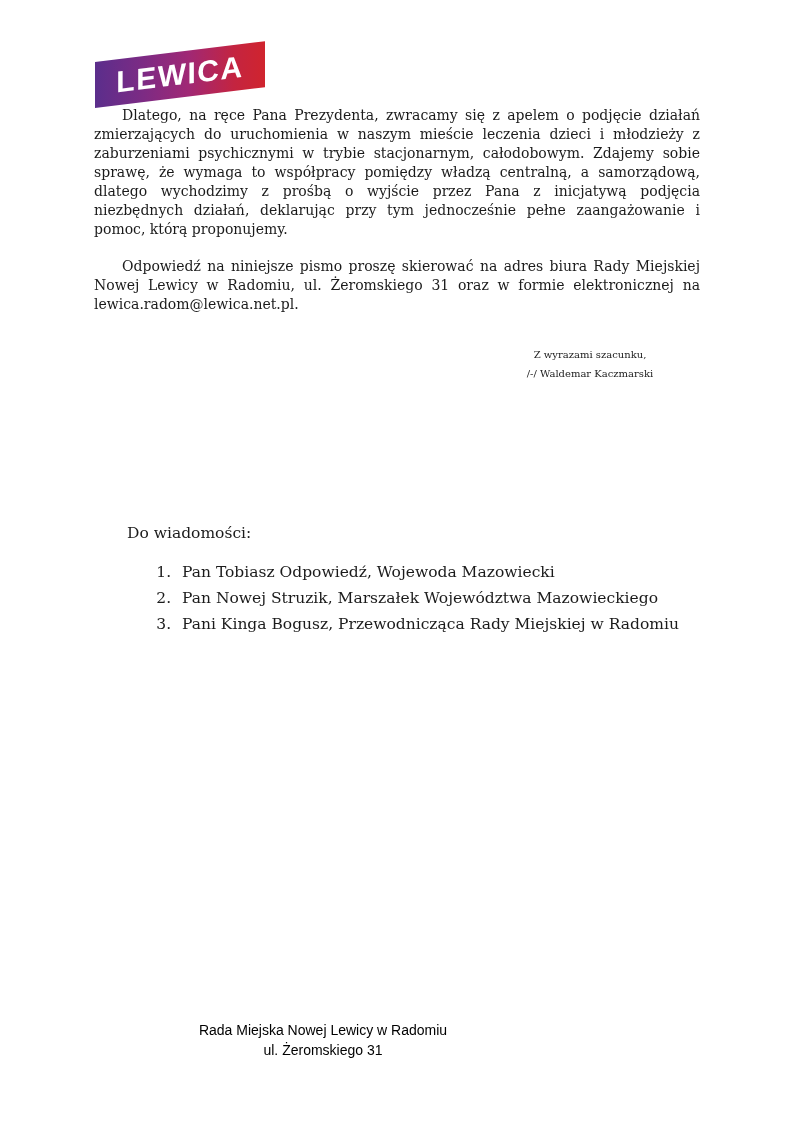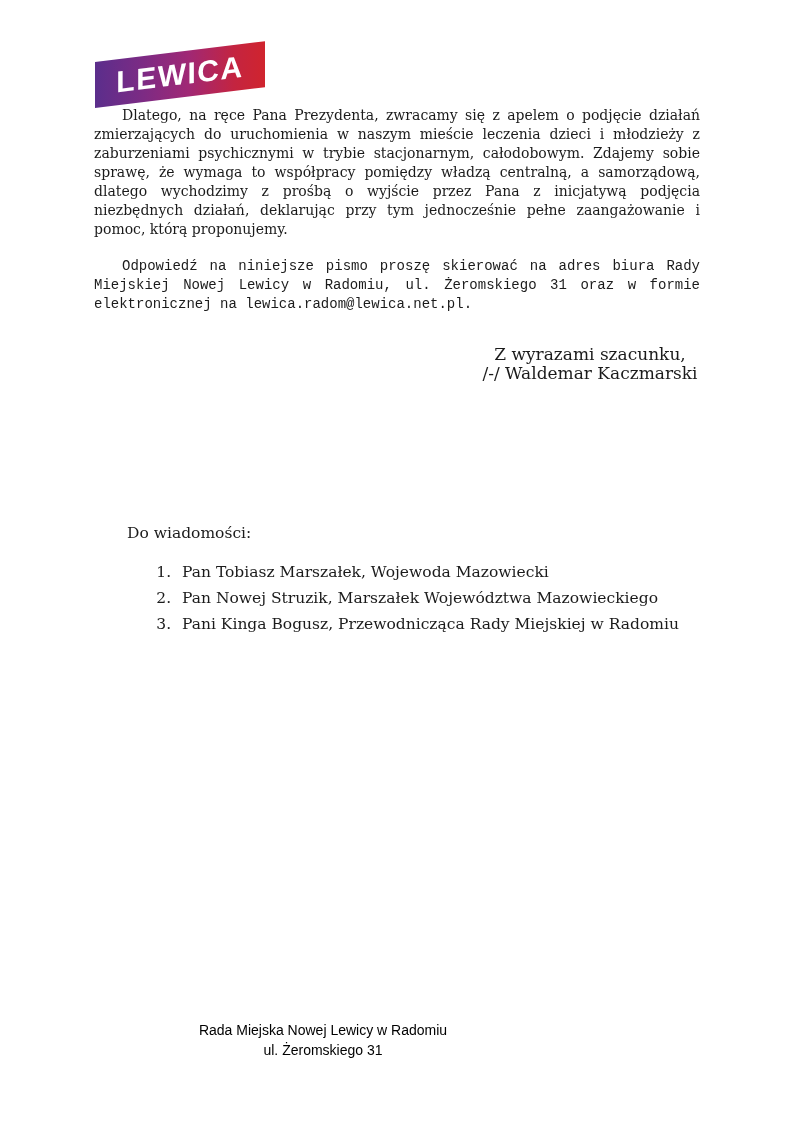--- a/index.html
+++ b/index.html
@@ -50,31 +50,30 @@
     font-size: 14px;
     line-height: 19px;
     text-align: justify;
   }
   .letter-body p {
     margin: 0;
     text-indent: 28px;
   }
   .letter-body p + p {
     margin-top: 18px;
-    font-family: Liberation Mono, monospace;
   }
 
   
   .signature-block {
     position: absolute;
     left: 430px;
     top: 345px;
     width: 320px;
     text-align: center;
-    font-size: 17px;
+    font-size: 10px;
     line-height: 19px;
   }
   .signature-block .signature-name {
     margin-top: 0;
   }
 
   
   .cc-block {
     position: absolute;
     left: 94px;
@@ -125,21 +124,21 @@
   </div>
 
   <div class="signature-block">
     <div class="signature-closing">Z wyrazami szacunku,</div>
     <div class="signature-name">/-/ Waldemar Kaczmarski</div>
   </div>
 
   <div class="cc-block">
     <p class="cc-heading">Do wiadomości:</p>
     <ol>
-      <li>Pan Tobiasz Marszałek, Wojewoda Mazowiecki</li>
+      <li>Pan Tobiasz Odpowiedź, Wojewoda Mazowiecki</li>
       <li>Pan Nowej Struzik, Marszałek Województwa Mazowieckiego</li>
       <li>Pani Kinga Bogusz, Przewodnicząca Rady Miejskiej w Radomiu</li>
     </ol>
   </div>
 
   <div class="page-footer">
     <div>Rada Miejska Nowej Lewicy w Radomiu</div>
     <div>ul. Żeromskiego 31</div>
   </div>
 

